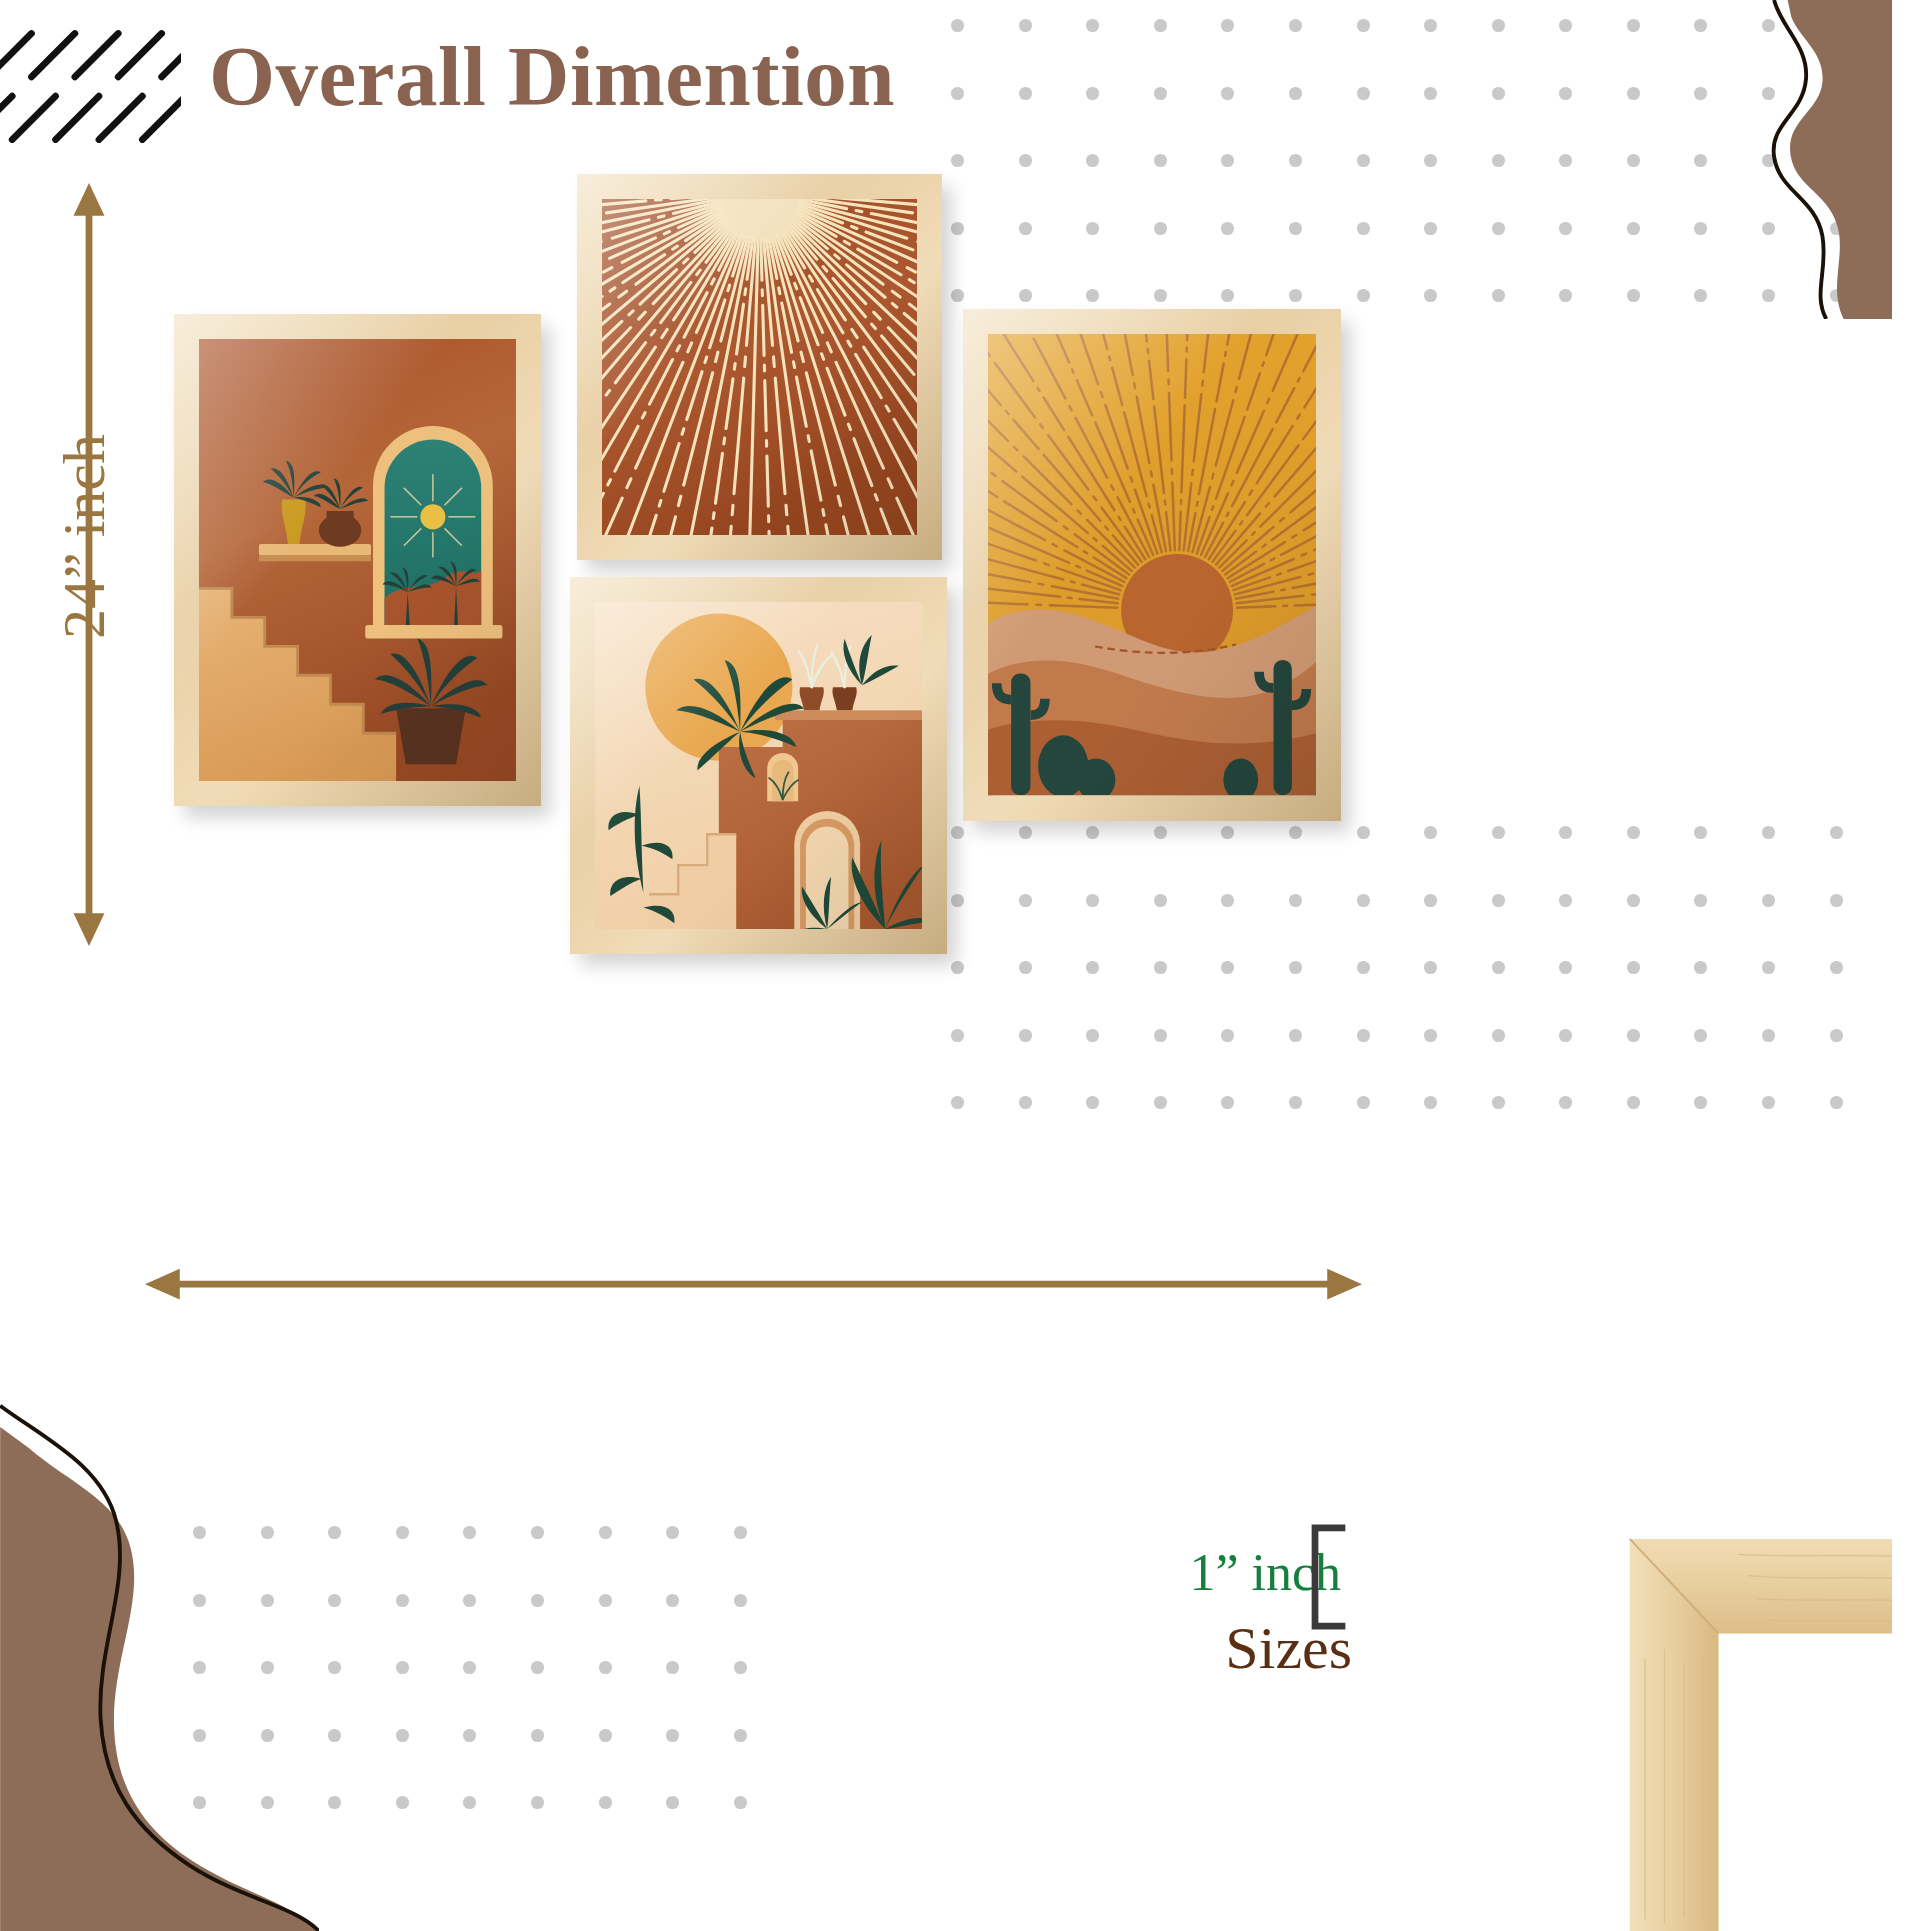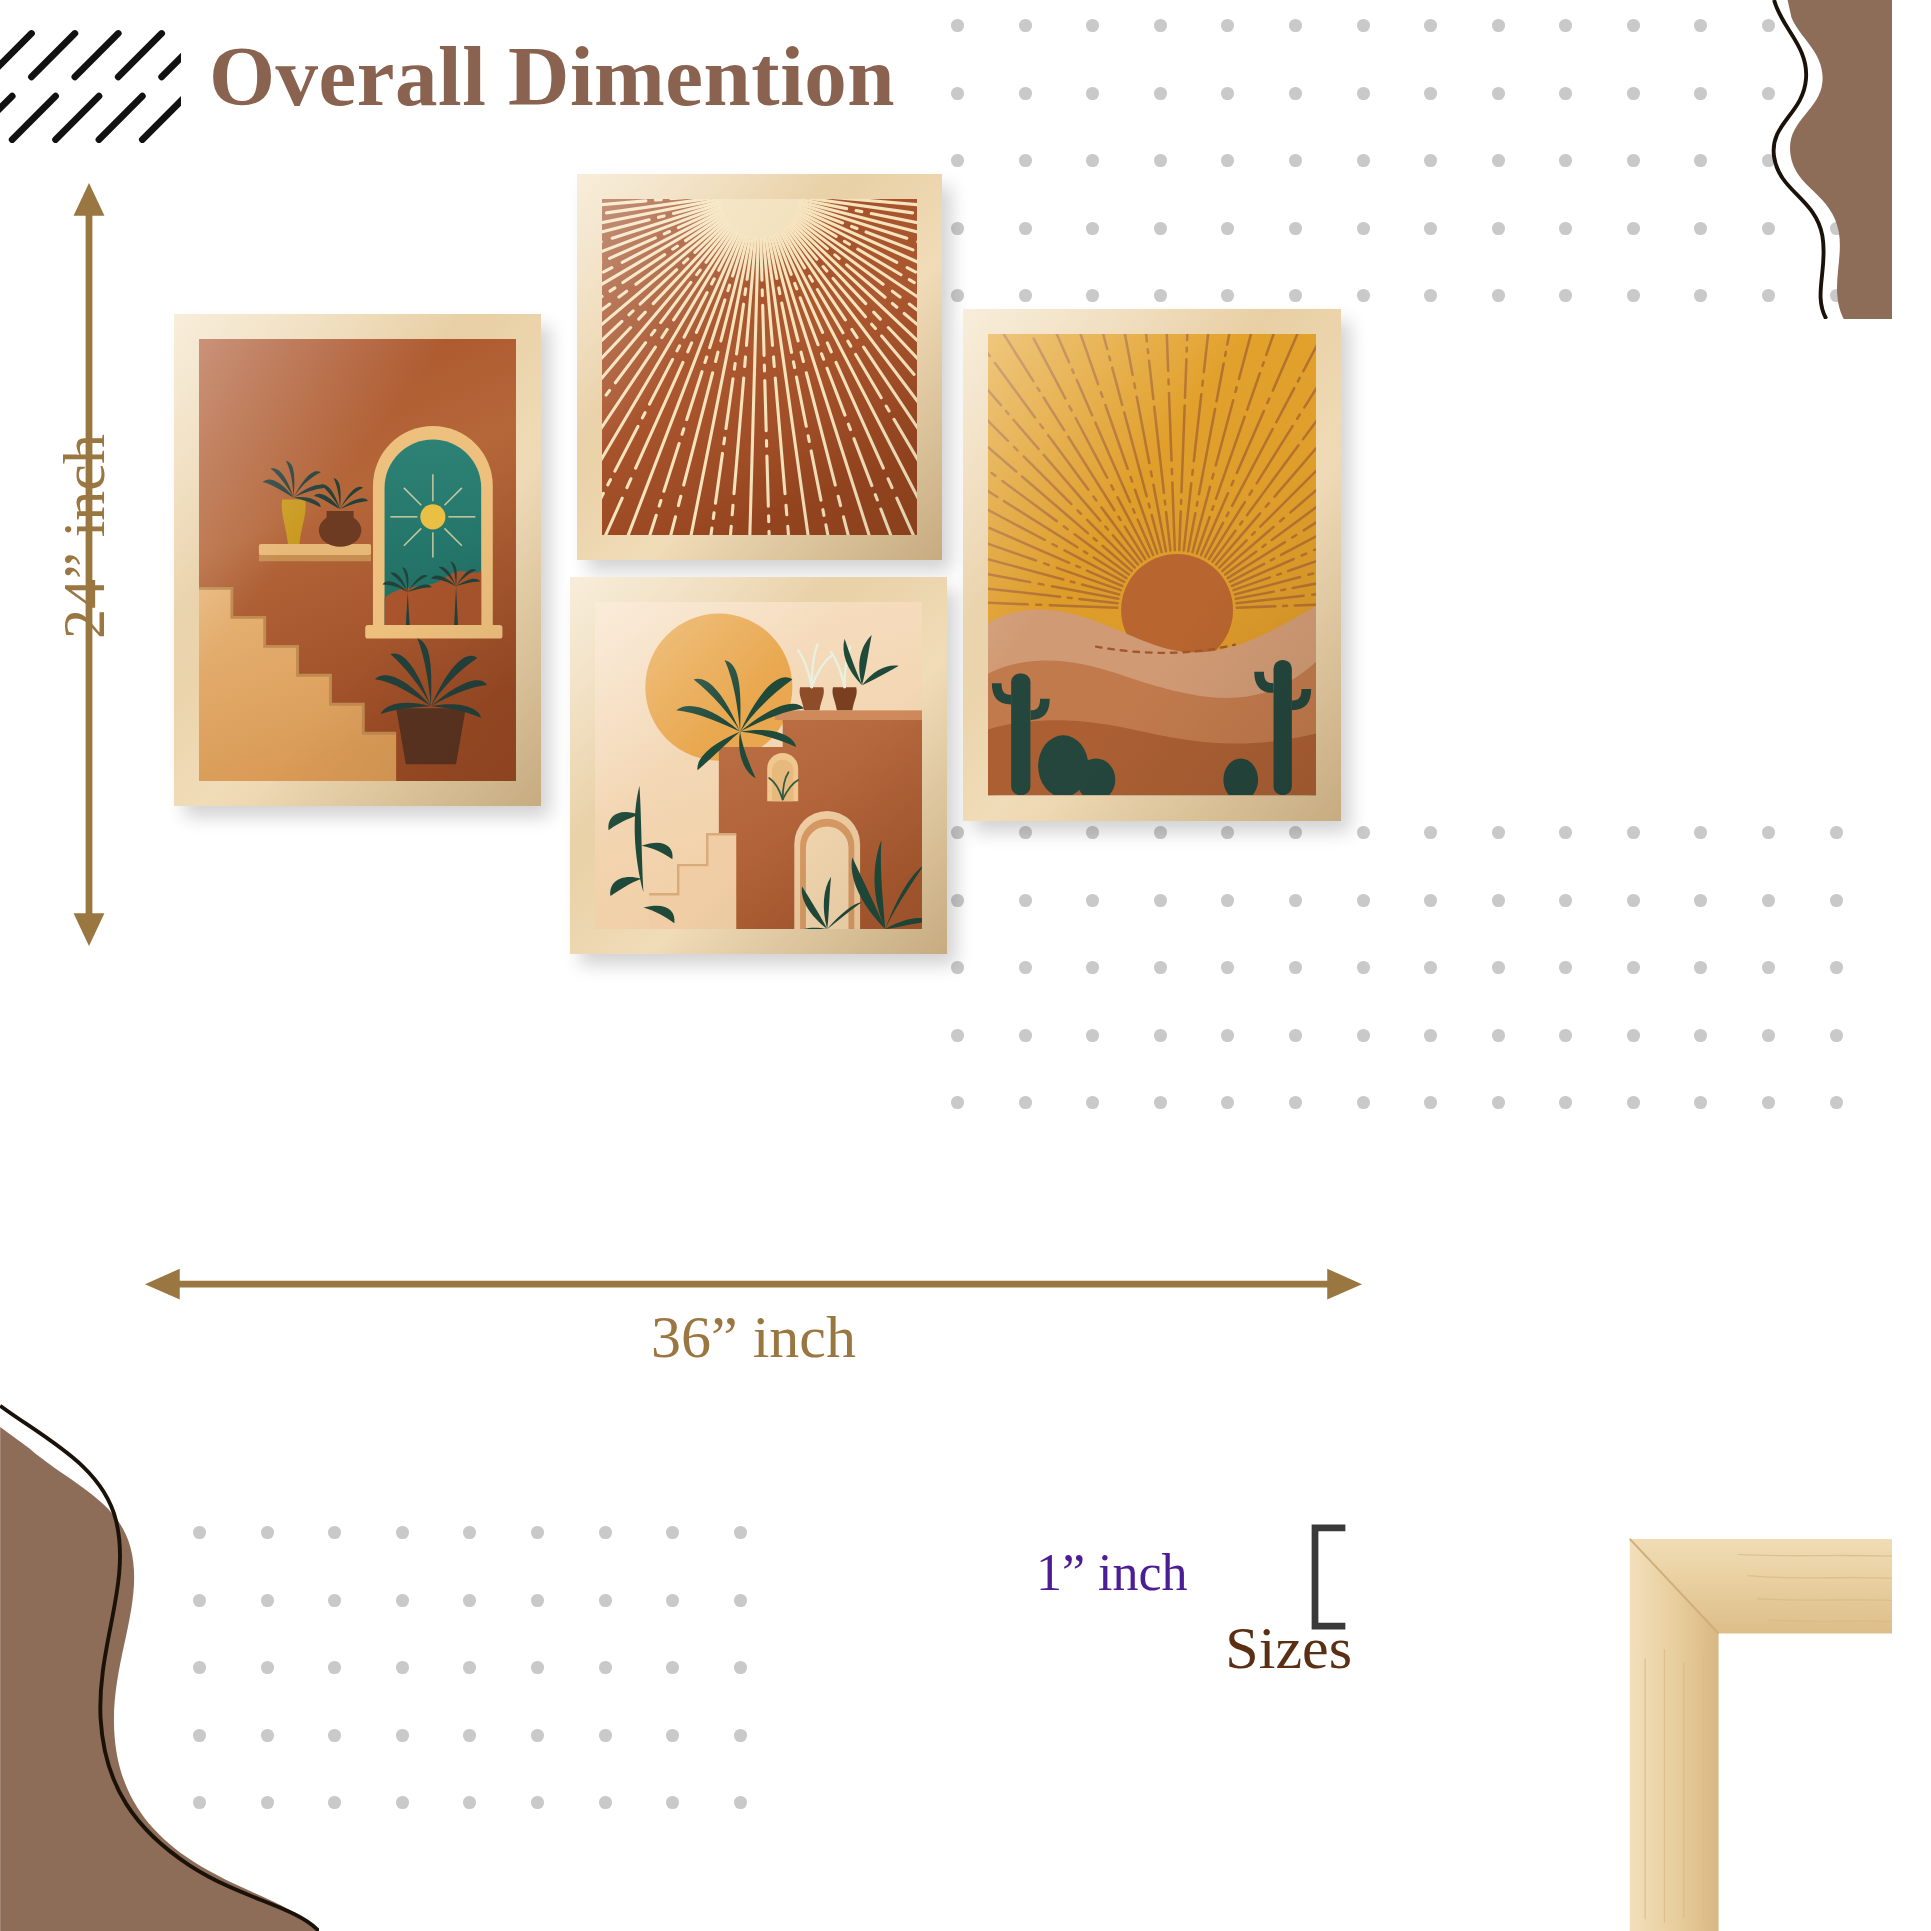--- a/index.html
+++ b/index.html
@@ -45,22 +45,22 @@
     text-align:center;font-size:60px;color:#9a7640;
     transform:rotate(-90deg);transform-origin:center center;white-space:nowrap;
   }
   .dim-h-label{
     position:absolute;left:541px;top:1303px;width:425px;text-align:center;
     font-size:60px;color:#9a7640;white-space:nowrap;
   }
 
   
   .ft-inch{
-    position:absolute;left:1036px;top:1543px;width:241px;text-align:left;
-    font-size:52px;color:#4c1d95;white-space:nowrap;
+    position:absolute;left:1100px;top:1543px;width:241px;text-align:right;
+    font-size:52px;color:#15803d;white-space:nowrap;
   }
   .ft-bracket{position:absolute;left:1309px;top:1524px;width:39px;height:106px;}
   .ft-frame-1{
     position:absolute;left:1043px;top:1614px;width:309px;text-align:right;
     font-size:60px;color:#5a2f13;white-space:nowrap;
   }
   .ft-frame-2{
     position:absolute;left:985px;top:1688px;width:367px;text-align:right;
     font-size:60px;color:#5a2f13;white-space:nowrap;
   }
@@ -337,21 +337,20 @@
     <polygon points="30,0 46,34 14,34" fill="#9a7640"></polygon>
     <polygon points="30,790 46,756 14,756" fill="#9a7640"></polygon>
   </svg>
   <div class="dim-v-label">24” inch</div>
 
   <svg class="dim-h" viewBox="0 0 1260 60">
     <line x1="24" y1="25" x2="1236" y2="25" stroke="#9a7640" stroke-width="7"></line>
     <polygon points="0,25 36,9 36,41" fill="#9a7640"></polygon>
     <polygon points="1260,25 1224,9 1224,41" fill="#9a7640"></polygon>
   </svg>
-  <div class="dim-h-label">36” inch</div>
 
   <div class="frame" id="frame-left">
     <div class="inner">
       <svg class="art" viewBox="0 0 328 458" preserveAspectRatio="none">
         <defs>
           <linearGradient id="wallL" x1="0" y1="0" x2="0.3" y2="1">
             <stop offset="0%" stop-color="#a84f26"></stop>
             <stop offset="45%" stop-color="#b5673a"></stop>
             <stop offset="100%" stop-color="#9a4a24"></stop>
           </linearGradient>

